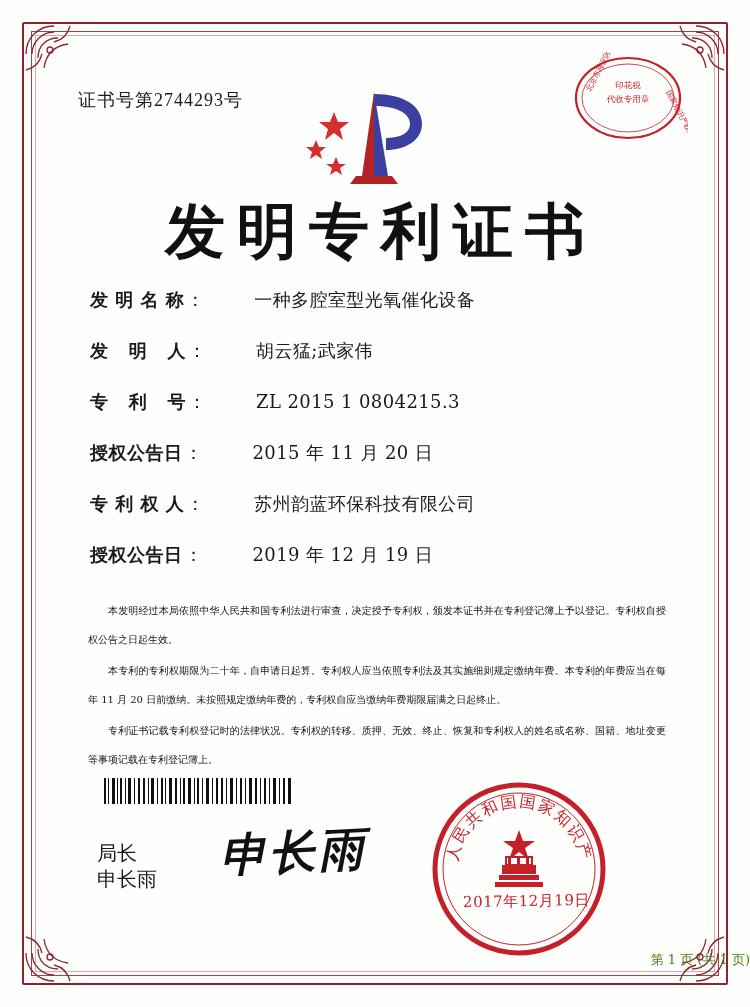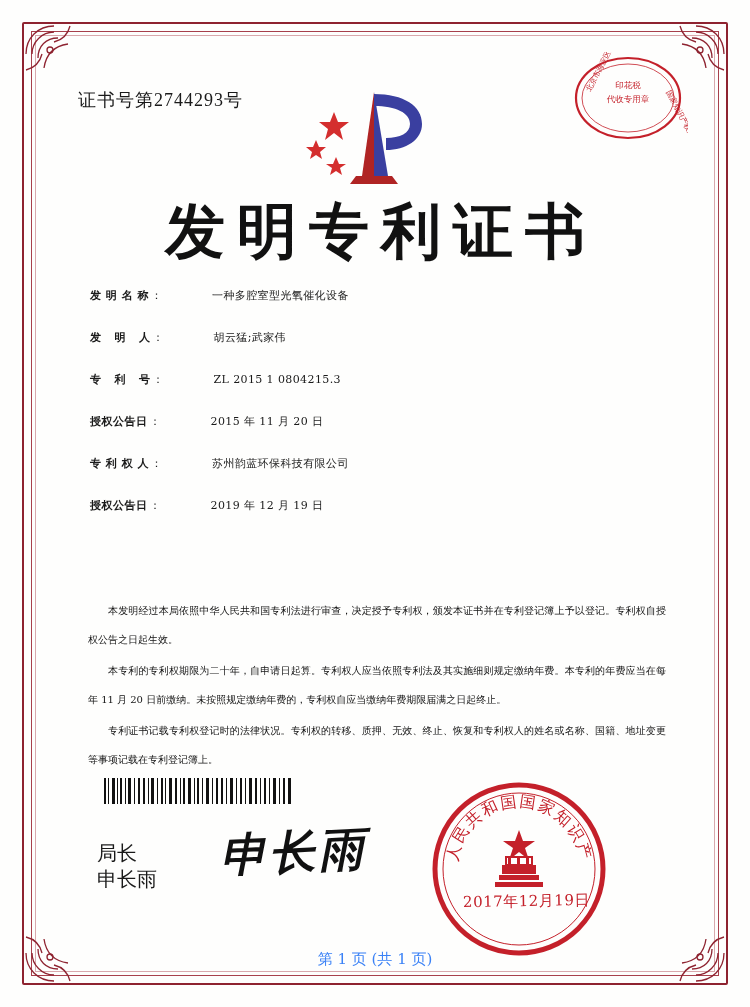--- a/index.html
+++ b/index.html
@@ -98,21 +98,21 @@
   .fields {
     position: absolute;
     left: 90px;
     top: 288px;
     width: 580px;
   }
   .field-row {
     display: flex;
     align-items: baseline;
     margin-bottom: 27px;
-    font-size: 11px;
+    font-size: 18px;
   }
   .field-label {
     white-space: pre;
     font-family: "DejaVu Serif", "Liberation Serif", serif;
     font-weight: 600;
     letter-spacing: 0.5px;
   }
   .field-sep { padding: 0 2px; }
   .field-value {
     font-family: "DejaVu Serif", "Liberation Serif", serif;
@@ -177,24 +177,24 @@
     color: #c4202a;
     font-family: "DejaVu Serif", "Liberation Serif", serif;
     letter-spacing: 0.5px;
     transform: rotate(-1deg);
   }
 
   .footer {
     position: absolute;
     left: 0; right: 0;
     bottom: 38px;
-    text-align: center;
-    font-size: 15px;
-    font-family: "DejaVu Serif", "Liberation Serif", serif;
-    color: #3b82f6;
+    text-align: right;
+    font-size: 13px;
+    font-family: "DejaVu Serif", "Liberation Serif", serif;
+    color: #4d7c0f;
   }
 </style>
 </head>
 <body>
 
 <div class="page">
 
   <div class="border-outer"></div>
   <div class="border-inner"></div>
   <div class="border-hair"></div>

